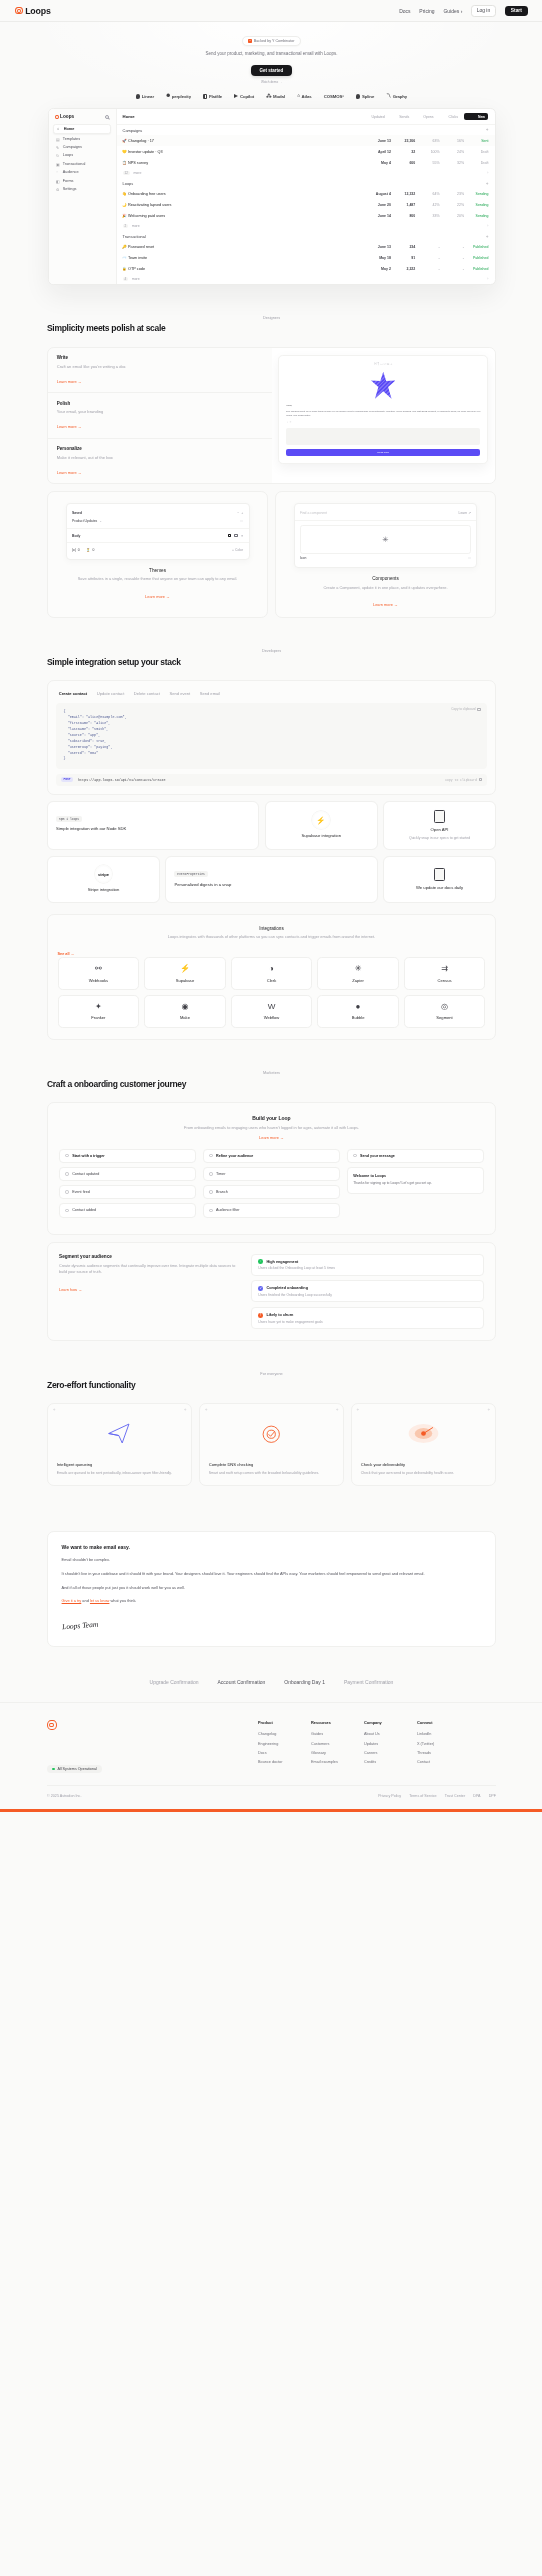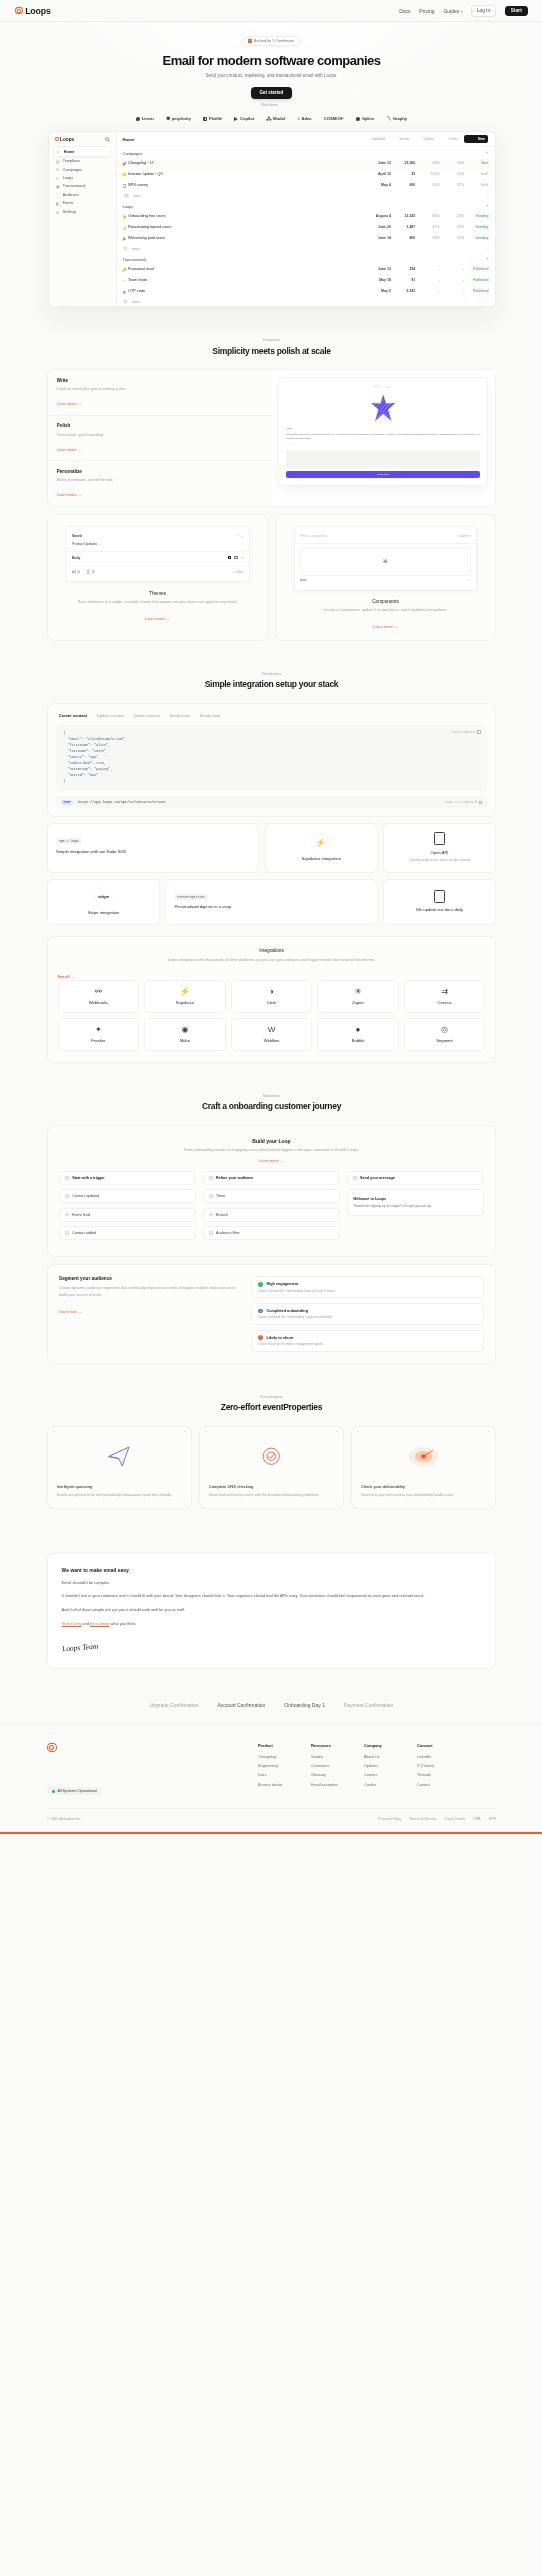--- a/index.html
+++ b/index.html
@@ -69,21 +69,21 @@
   .row .v.b{color:#3f3f46;font-weight:600}
   .row .st{width:24.4px;text-align:right;font-size:3.5px}
   .st.sent{color:#16a34a}.st.sending{color:#16a34a}.st.draft{color:#a1a1aa}.st.pub{color:#16a34a}
   .more{display:flex;align-items:center;gap:3.4px;padding:2.4px 6.1px;font-size:3.5px;color:#a1a1aa}
   .more .cnt{background:#f4f4f2;border-radius:2px;padding:0.3px 2px;font-size:3.1px}
   .more .chev{margin-left:auto;color:#c4c4c8}
 
   
   section{padding:0 47px}
   .eyebrow{text-align:center;font-size:3.8px;color:#a1a1aa;margin-bottom:3.4px}
-  h2{text-align:center;font-size:8.5px;font-weight:700;letter-spacing:-0.3px;color:#18181b}
+  h2{text-align:left;font-size:8.5px;font-weight:700;letter-spacing:-0.3px;color:#18181b}
   .sec-gap{height:31px}
 
   
   .split{display:flex;margin-top:13.6px;border:0.7px solid #f0f0ee;border-radius:6.8px;overflow:hidden;background:#fcfcfb}
   .split-l{width:50%;display:flex;flex-direction:column}
   .feat{padding:7.5px 8.8px;border-bottom:0.7px solid #f1f1ef;flex:1}
   .feat:last-child{border-bottom:none}
   .feat h3{font-size:4.5px;font-weight:700;margin-bottom:3.4px}
   .feat p{font-size:4.1px;color:#a1a1aa;margin-bottom:4.1px}
   .lm{font-size:3.9px;color:#f55b26;font-weight:500}
@@ -223,21 +223,20 @@
     <a class="btn-login">Log in</a>
     <a class="btn-start">Start</a>
   </div>
 </div>
 
 <div class="hero">
   <div class="yc">
     <span class="yc-mark"></span>
     <span>Backed by Y Combinator</span>
   </div>
-  <h1 class="hero-title">Email for modern software companies</h1>
   <div class="hero-sub">Send your product, marketing, and transactional email with Loops.</div>
   <a class="btn-cta">Get started</a>
   <div class="cta-note">Watch demo →</div>
 
   
   <div class="logos">
     <div class="logo">
         <span class="lg-dot"></span>
         <span>Linear</span>
       </div>
@@ -749,21 +748,21 @@
     <div class="s">Users have yet to make engagement goals</div>
         </div>
       </div>
   </div>
 </section>
 
 <div class="sec-gap"></div>
 
 <section>
   <div class="eyebrow">For everyone</div>
-  <h2>Zero-effort eventProperties</h2>
+  <h2>Zero-effort functionality</h2>
   <div class="dgrid">
     <div class="dcard">
       <span class="corner l">+</span>
       <span class="corner">+</span>
       <div class="dart">
         <svg width="27" height="27" viewBox="0 0 40 40">
           <path d="M4 20 L34 6 L24 34 L19 23 Z" fill="none" stroke="#6366f1" stroke-width="1.4"></path>
           <path d="M4 20 L19 23" fill="none" stroke="#6366f1" stroke-width="1.4"></path>
         </svg>
       </div>

